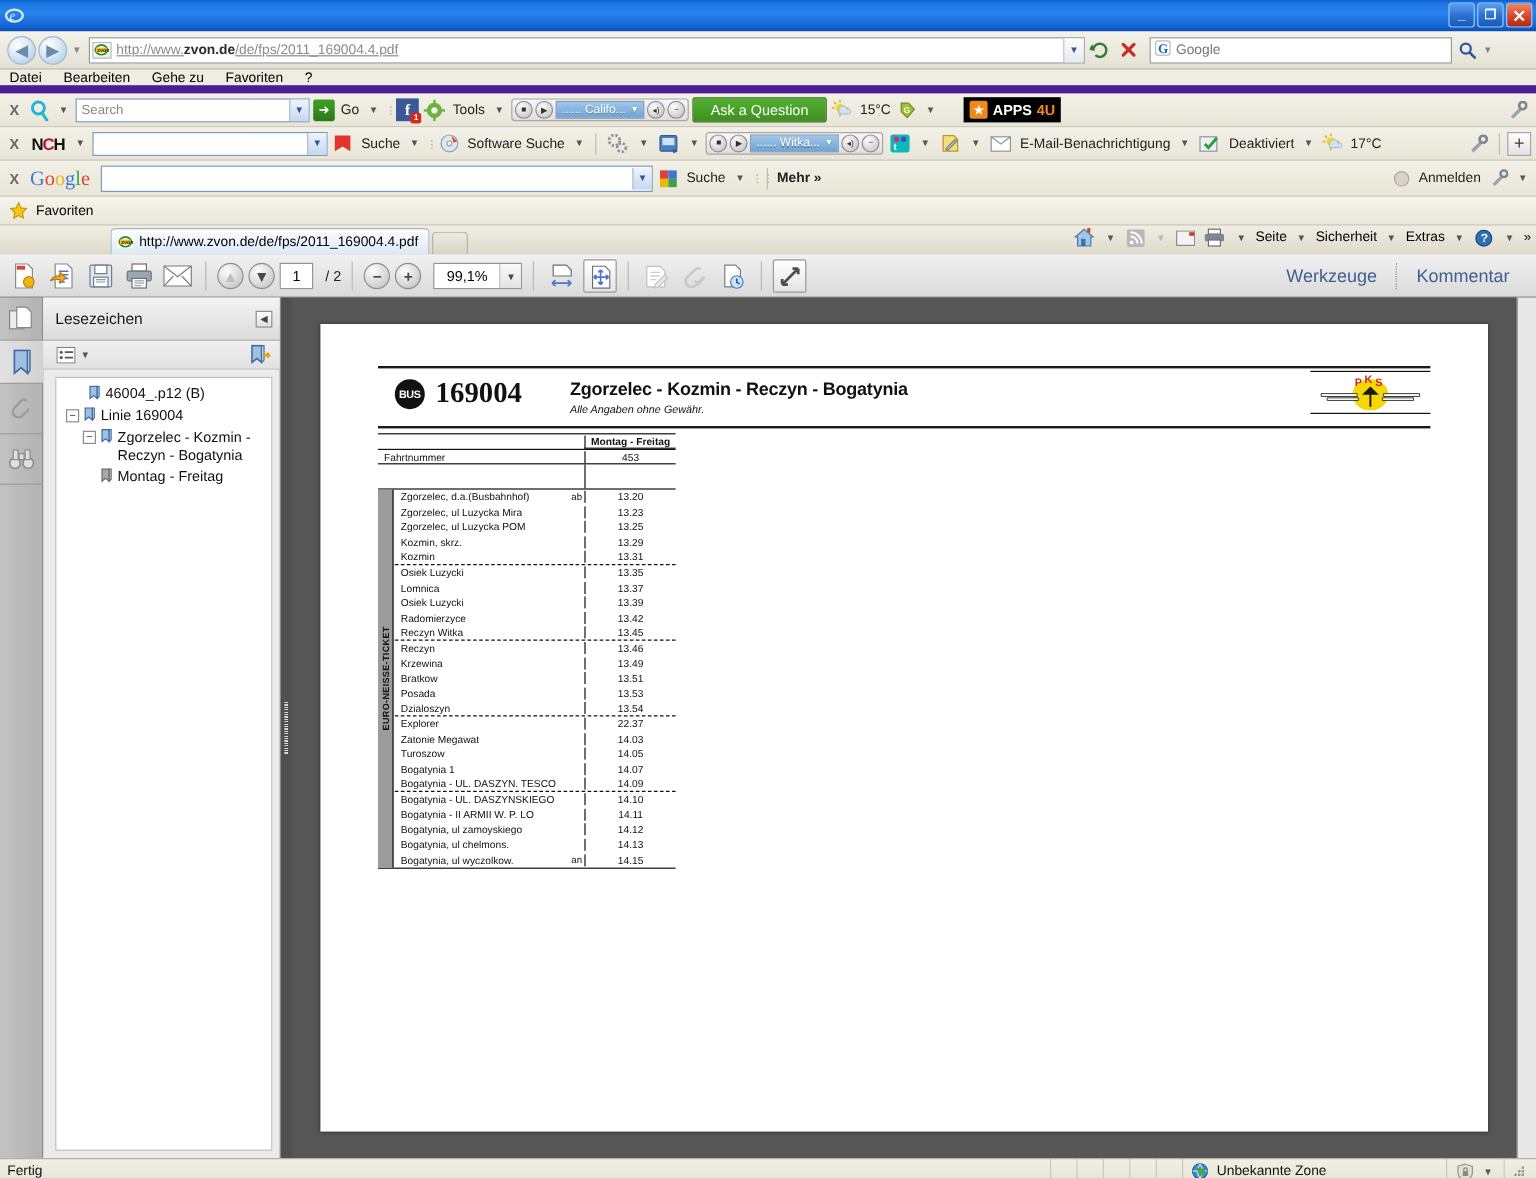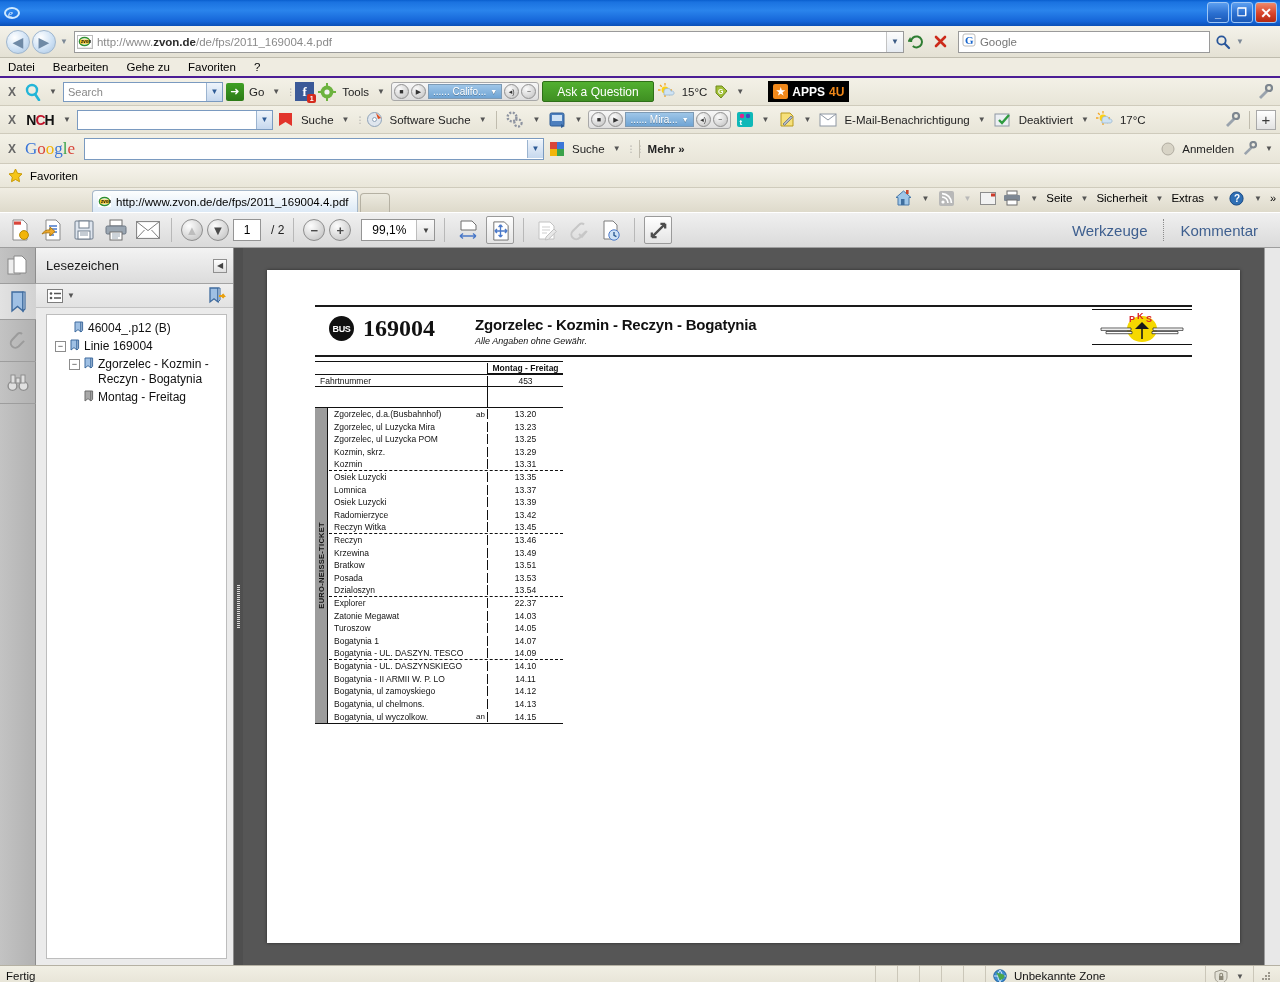--- a/index.html
+++ b/index.html
@@ -57,39 +57,39 @@
     display: flex; align-items: center; padding: 0 0 0 2px;
     position: relative; max-width: 830px;
   }
   #url-favicon {
     width: 16px; height: 14px; margin-right: 4px;
     background: linear-gradient(#fff,#e8e8e8);
     border: 1px solid #bbb; position: relative; overflow: hidden;
     display: flex; align-items: center; justify-content: center;
   }
   #url-text { flex: 1; color: #2c2c2c; font-size: 11.5px; white-space: nowrap; overflow: hidden; }
-  #url-text .dim { color: #8a8a8a; }
+  #url-text .dim { color: #8a8a8a; text-decoration: underline; }
   .url-dd {
     width: 17px; height: 20px; border-left: 1px solid #c3c3c3;
     background: linear-gradient(to bottom,#fcfcfc,#e6ebf2);
     display: flex; align-items: center; justify-content: center;
     color: #3a5a84; font-size: 8px;
   }
   .abtn { width: 22px; height: 22px; display: flex; align-items: center; justify-content: center; margin-left: 2px; }
   #search-field {
     width: 252px; height: 22px; background: #fff; border: 1px solid #9a9a9a;
     display: flex; align-items: center; margin-left: 6px;
   }
   #search-field .gicon { margin: 0 4px 0 3px; }
   #search-field .sph { flex:1; color: #777; font-size: 11.5px; }
   
   #menubar {
     height: 20px; background: #efece1;
     display: flex; align-items: center; padding-left: 8px; gap: 18px;
-    border-bottom: 2px solid #4c1d95;
+    border-bottom: 7px solid #4c1d95;
   }
   #menubar span { font-size: 11.5px; color: #000; }
   
   .tbrow {
     height: 28px; background: linear-gradient(to bottom,#f3f1e7,#e8e5d8);
     display: flex; align-items: center; padding: 0 4px; gap: 3px;
     border-bottom: 1px solid #cfcbbc;
     white-space: nowrap; overflow: hidden;
   }
   .tb-x { color: #666; font-weight: bold; font-size: 12px; padding: 0 4px; }
@@ -392,21 +392,21 @@
 
 <div class="tbrow">
   <span class="tb-x">X</span>
   <span class="ico" style="width:20px">
     <svg width="18" height="18" viewBox="0 0 18 18">
         <circle cx="8" cy="7" r="5" fill="none" stroke="#22b5d8" stroke-width="2.4"></circle>
         <path d="M11 11l4 6" stroke="#22b5d8" stroke-width="2.6" stroke-linecap="round"></path>
       </svg>
   </span>
   <span class="tb-caret">▼</span>
-  <div class="tb-input" style="width:160px">
+  <div class="tb-input" style="width:195px">
     <span class="ph">Search</span>
     <span class="ddbox">▼</span>
   </div>
   <span class="ico" style="width:18px;height:18px;background:linear-gradient(#3fa024,#2b7a16);border-radius:2px;color:#fff;font-size:11px">➜</span>
   <span class="tb-label">Go</span>
   <span class="tb-caret">▼</span>
   <span class="tb-grip">⋮⋮</span>
   <span class="ico" style="width:19px;height:19px;background:#3b5998;color:#fff;font-weight:bold;font-size:13px;font-family:serif;position:relative">f<span style="position:absolute;right:-2px;bottom:-2px;background:#d42b1e;color:#fff;font-size:7px;width:9px;height:9px;border-radius:2px;display:flex;align-items:center;justify-content:center;font-family:sans-serif">1</span></span>
   <span class="ico" style="width:20px">
     <svg width="18" height="18" viewBox="0 0 18 18">
@@ -505,21 +505,21 @@
         <rect x="1" y="1" width="14" height="13" rx="1.5" fill="#4c7fbe" stroke="#2f5d95"></rect>
         <rect x="3" y="3" width="10" height="6" fill="#cfe2f5"></rect>
         <path d="M12 12l4 2-4 2z" fill="#2f5d95"></path>
       </svg>
   </span>
   <span class="tb-caret">▼</span>
   <div class="mediastrip">
     <span class="mbtn">■</span>
     <span class="mbtn">▶</span>
     <span class="mediabox">
-      <span>...... Mira...</span>
+      <span>...... Witka...</span>
         <span style="font-size:7px">▼</span>
     </span>
     <span class="mbtn">◂)</span>
     <span class="mbtn">−</span>
   </div>
   <span class="ico" style="width:22px">
     <svg width="18" height="17" viewBox="0 0 18 17">
         <rect x="1" y="1" width="16" height="15" rx="2" fill="#0fb8b8"></rect>
         <circle cx="6" cy="5" r="2.2" fill="#e0218a"></circle>
         <circle cx="12" cy="5" r="2.2" fill="#3b4cc0"></circle>

